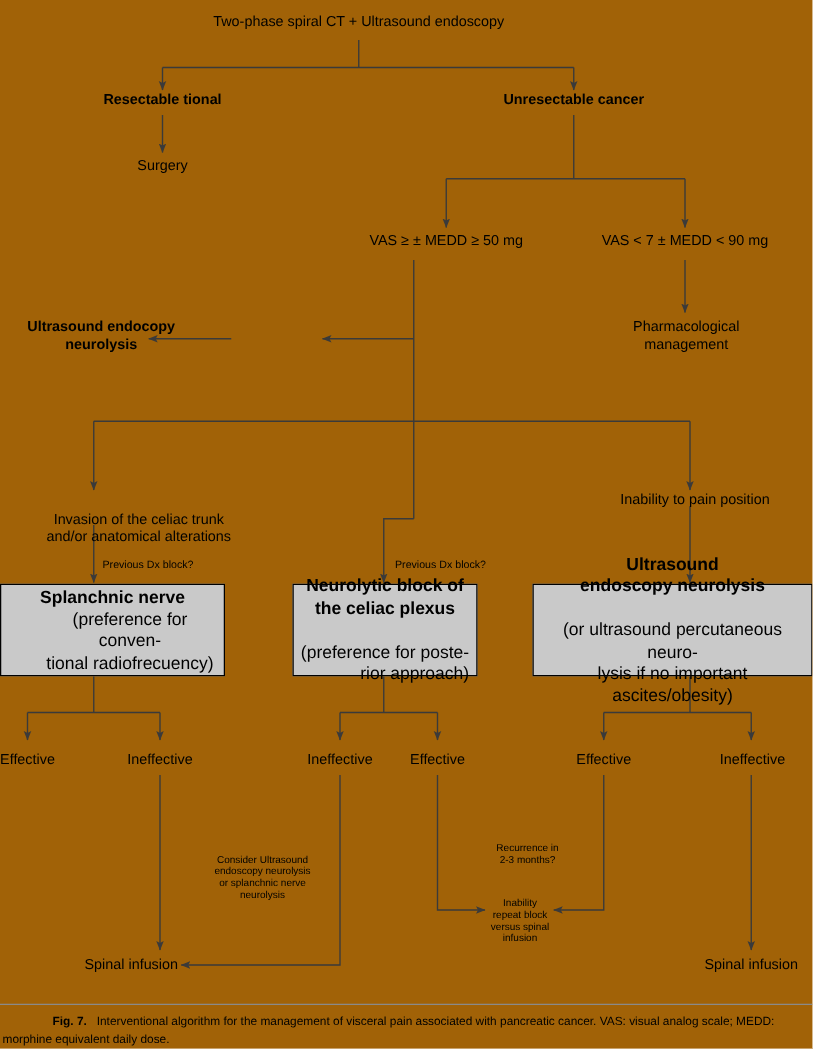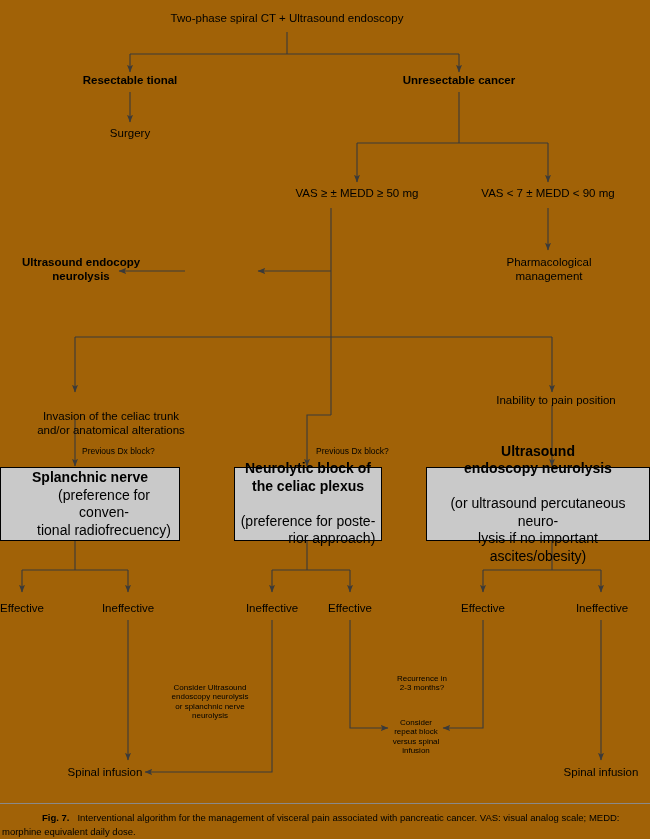--- a/index.html
+++ b/index.html
@@ -157,21 +157,21 @@
   <div class="node n-plain" style="left:560px;top:602px;width:84px;">Ineffective</div>
 
   <div class="node n-tiny" style="left:150px;top:683px;width:120px;">Consider Ultrasound
 endoscopy neurolysis
 or splanchnic nerve
 neurolysis</div>
 
   <div class="node n-tiny" style="left:372px;top:674px;width:100px;">Recurrence in
 2-3 months?</div>
 
-  <div class="node n-tiny" style="left:382px;top:718px;width:68px;">Consider
+  <div class="node n-tiny" style="left:382px;top:718px;width:68px;">Inability
 repeat block
 versus spinal
 infusion</div>
 
   <div class="node n-plain" style="left:57px;top:766px;width:96px;">Spinal infusion</div>
 
   <div class="node n-plain" style="left:553px;top:766px;width:96px;">Spinal infusion</div>
 
   <div class="cap-rule"></div>
   <div class="caption">

